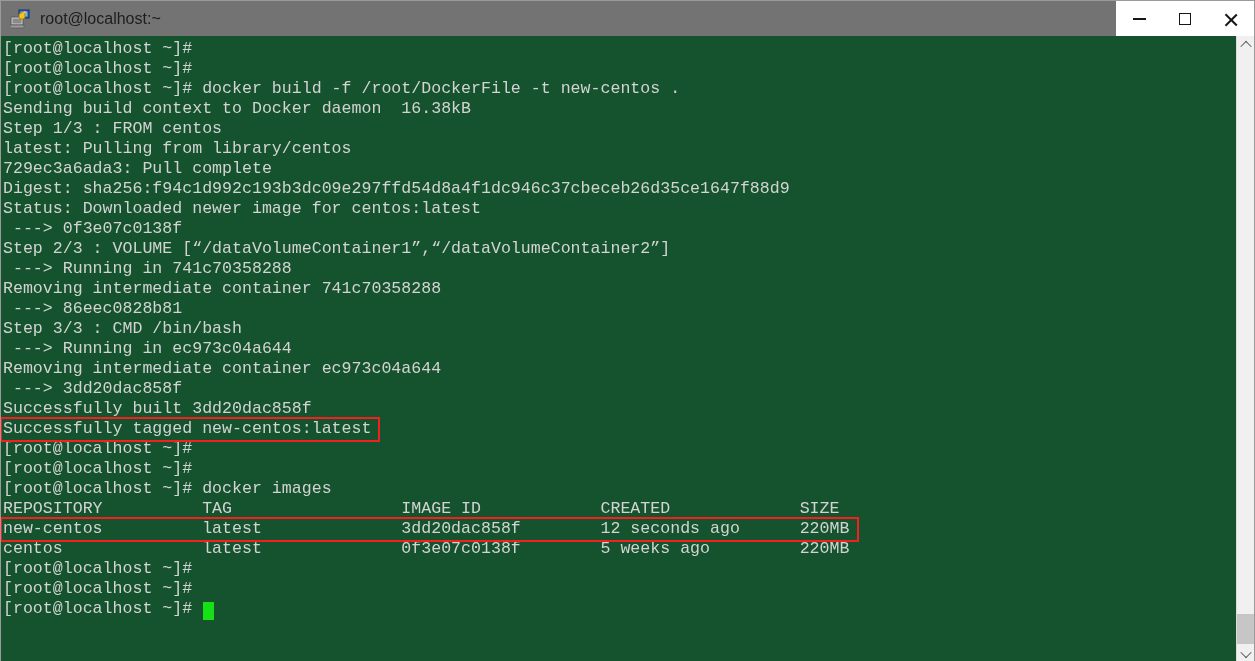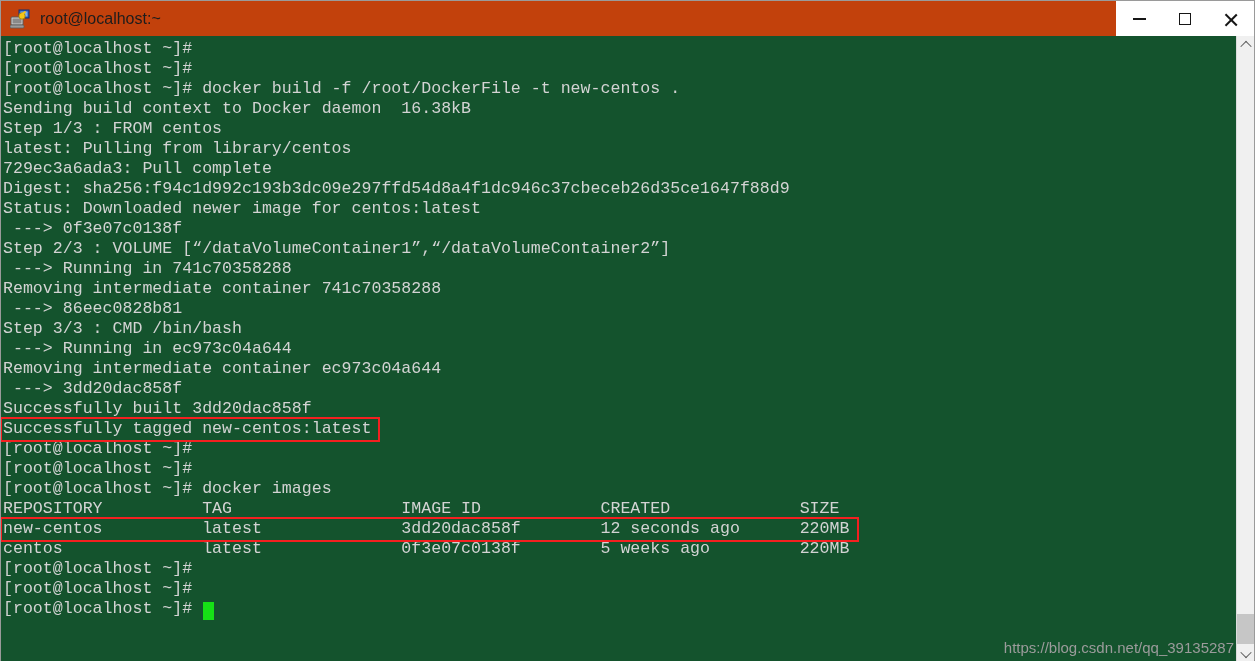--- a/index.html
+++ b/index.html
@@ -24,21 +24,21 @@
     border-bottom: none;
   }
 
   
   #titlebar {
     position: absolute;
     left: 0;
     top: 0;
     width: 1253px;
     height: 35px;
-    background: #c2410c;
+    background: #737373;
     display: flex;
     align-items: center;
   }
   #app-icon {
     width: 22px;
     height: 22px;
     margin-left: 9px;
     margin-right: 8px;
     position: relative;
     flex: 0 0 auto;
@@ -257,21 +257,20 @@
 centos              latest              0f3e07c0138f        5 weeks ago         220MB
 [root@localhost ~]#
 [root@localhost ~]#
 [root@localhost ~]# </pre>
 
     <div id="cursor"></div>
 
     <div class="redbox" id="redbox-tagged"></div>
     <div class="redbox" id="redbox-row"></div>
 
-    <div id="watermark">https://blog.csdn.net/qq_39135287</div>
   </div>
 
   <div id="scrollbar">
     <div class="sb-arrow" id="sb-up">
       <span class="chev chev-up"></span>
     </div>
     <div id="sb-thumb"></div>
     <div class="sb-arrow" id="sb-down">
       <span class="chev chev-down"></span>
     </div>

